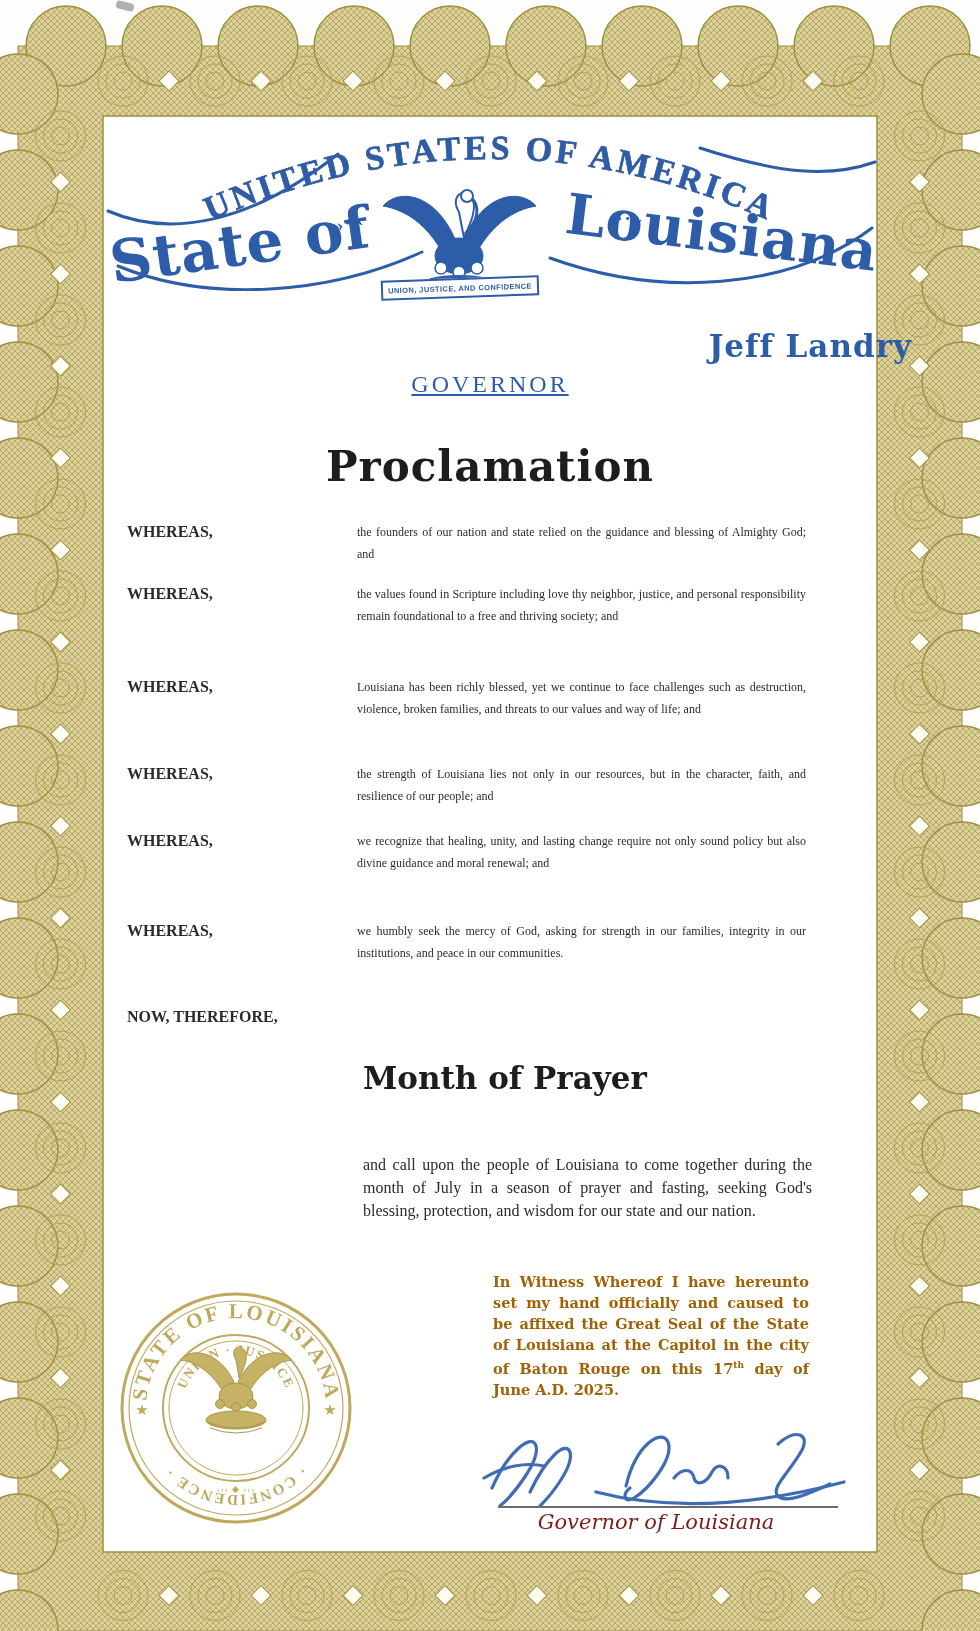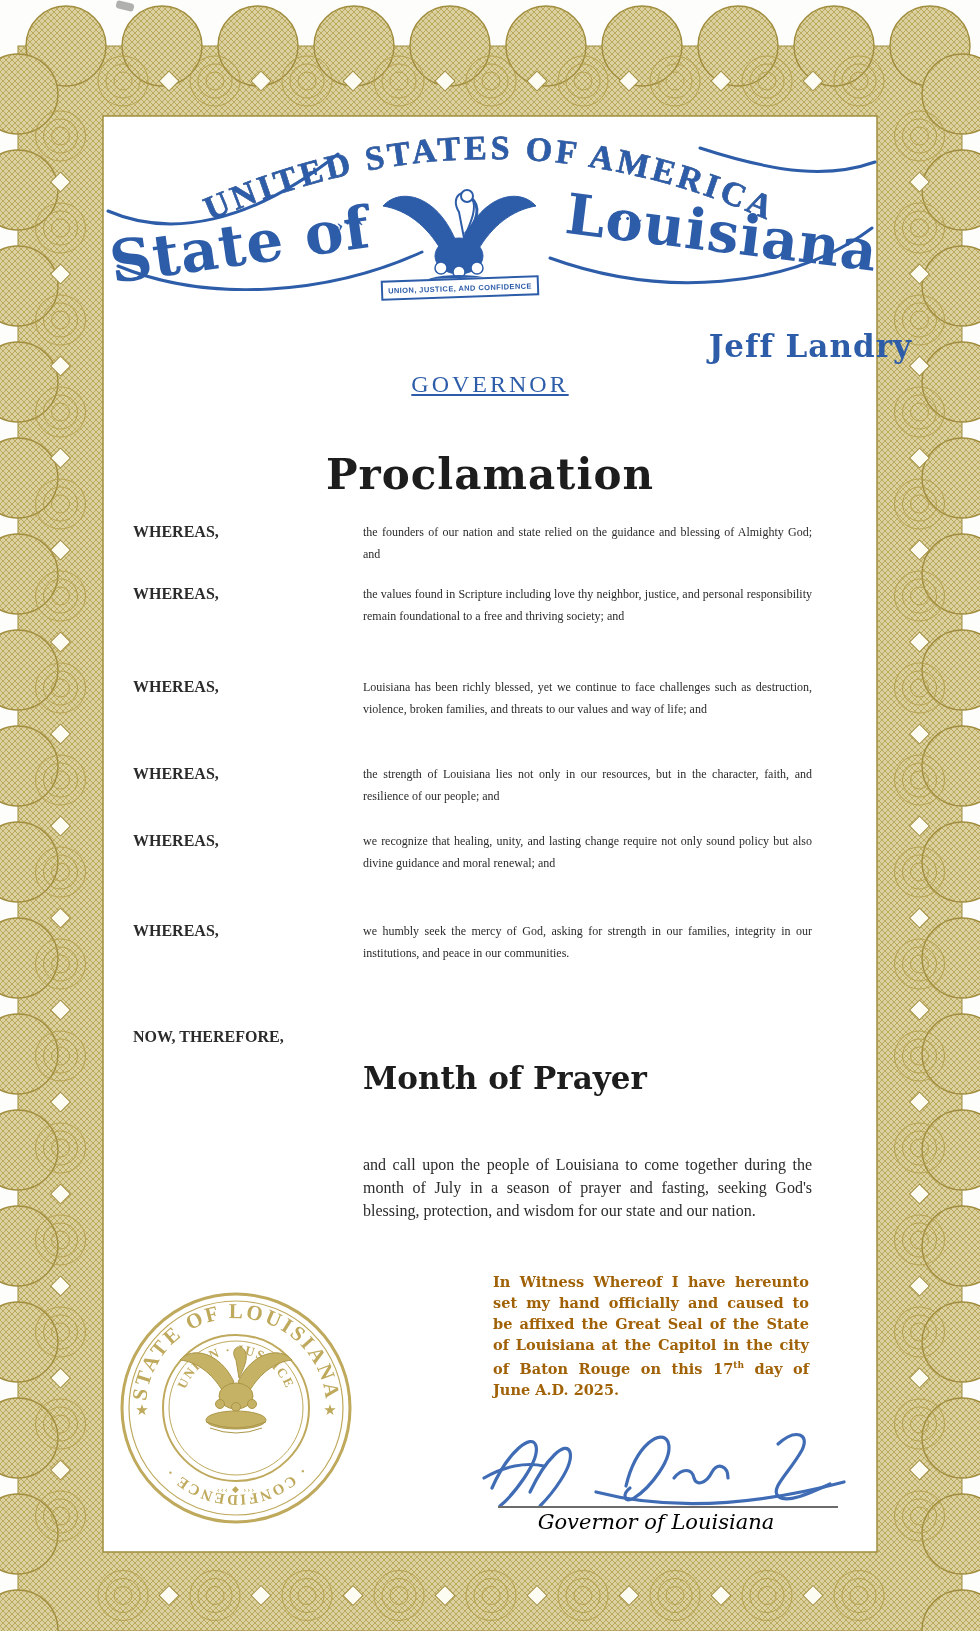--- a/index.html
+++ b/index.html
@@ -26,43 +26,43 @@
   .banner span{font-size:7.5px;font-weight:700;letter-spacing:.4px;color:#2d5da9;
                font-family:"Liberation Sans", sans-serif;white-space:nowrap;}
   .flourish{position:absolute;font-size:19px;font-weight:700;letter-spacing:2px;}
   .fl-left{left:228px;top:96px;transform:rotate(-14deg);}
   .fl-right{left:508px;top:92px;transform:rotate(12deg);}
   .swoosh{position:absolute;left:-5px;top:0px;width:780px;height:175px;}
   .gov-name{position:absolute;left:4px;top:212px;width:100%;text-align:right;
             font-size:31px;letter-spacing:1px;margin-left:33px;}
   .gov-title{position:absolute;left:0;top:255px;width:100%;text-align:center;
              font-size:24px;letter-spacing:3px;text-decoration:underline;}
-  .doc-title{position:absolute;left:0;top:334px;width:100%;text-align:center;
+  .doc-title{position:absolute;left:0;top:326px;width:100%;text-align:center;
              font-size:42px;color:#1d1d1d;letter-spacing:1px;}
   
-  .row{position:absolute;left:28px;width:679px;display:grid;grid-template-columns:230px 449px;
+  .row{position:absolute;left:22px;width:679px;display:grid;grid-template-columns:230px 449px;
        align-items:start;}
   .row .lbl{font-weight:700;font-size:16px;line-height:22px;}
   .row .txt{font-size:12px;line-height:22px;text-align:justify;}
   .r1{top:405px;} .r2{top:467px;} .r3{top:560px;} .r4{top:647px;} .r5{top:714px;}
-  .r6{top:804px;} .r7{top:890px;margin-top:20px;}
+  .r6{top:804px;} .r7{top:890px;}
   .subject-title{position:absolute;left:258px;top:944px;width:449px;
                  font-size:31px;color:#1d1d1d;}
   .call-par{position:absolute;left:258px;top:1037px;width:449px;font-size:16px;
             line-height:23px;text-align:justify;}
   .witness{position:absolute;left:388px;top:1155px;width:316px;font-size:14.5px;
            line-height:21px;text-align:justify;color:#a16207;}
   .witness sup{font-size:9px;vertical-align:super;}
   
   .seal{position:absolute;left:118px;top:1290px;width:236px;height:236px;z-index:2;}
   .sig-wrap{position:absolute;left:478px;top:1422px;width:372px;height:130px;z-index:2;}
   .sig-svg{position:absolute;left:0;top:0;width:372px;height:95px;}
   .sig-line{position:absolute;left:20px;top:84px;width:340px;height:2px;background:#6b6b6b;}
   .sig-caption{position:absolute;left:28px;top:88px;width:300px;text-align:center;
-               font-family:"DejaVu Serif", serif;font-style:italic;font-size:21px;color:#000000;}
+               font-family:"DejaVu Serif", serif;font-style:italic;font-size:21px;color:#7f1d1d;}
   .smudge{position:absolute;left:116px;top:2px;width:18px;height:8px;background:#8f8f8f;
           opacity:.7;border-radius:3px;transform:rotate(14deg);z-index:3;}
 </style>
 </head>
 <body>
 
 <div class="page">
 
   <svg id="border-svg" width="980" height="1631">
     <defs>

